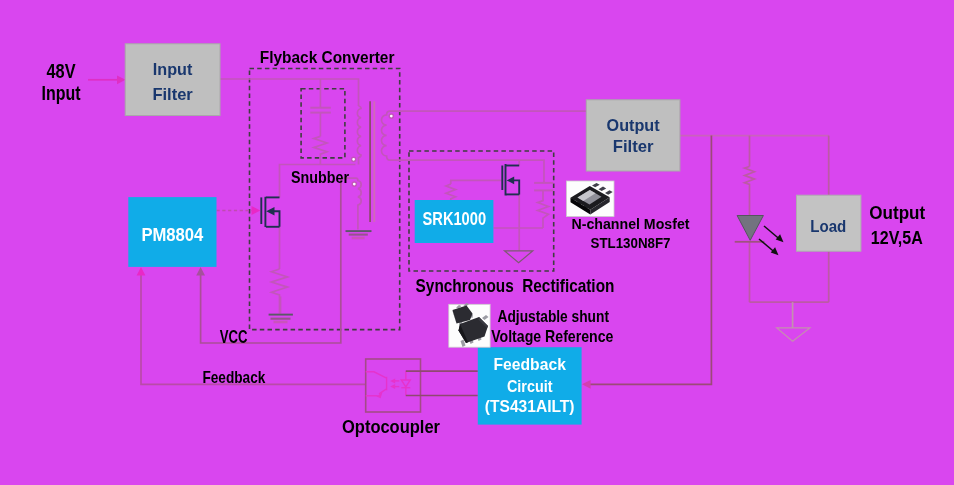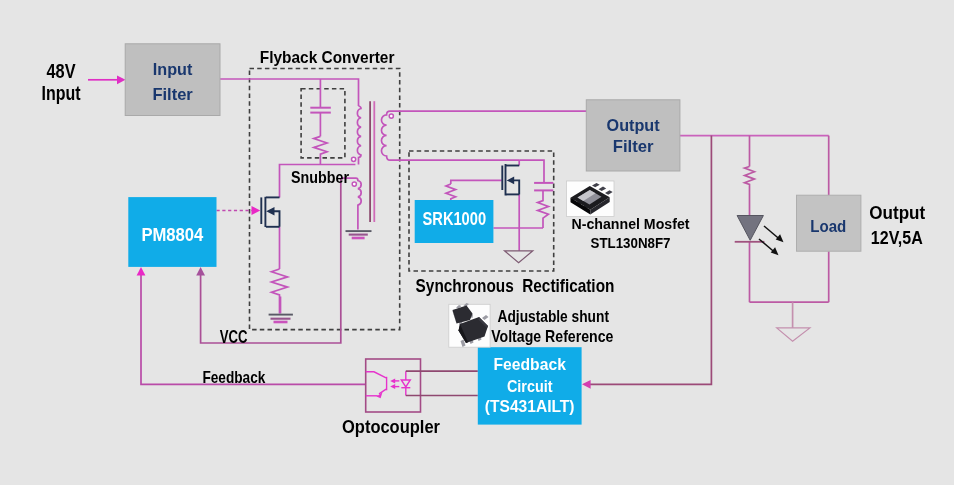--- a/index.html
+++ b/index.html
@@ -1,16 +1,16 @@
 <!DOCTYPE html>
 <html><head>
 <meta charset="utf-8">
 <style>
 html,body{margin:0;padding:0;background:#fff;}
-#page{position:relative;width:954px;height:485px;background:#e5e5e5;overflow:hidden;}
+#page{position:relative;width:954px;height:485px;background:#d946ef;overflow:hidden;}
 svg{position:absolute;top:0;left:0;}
 text{font-family:"Liberation Sans",sans-serif;font-weight:bold;}
 </style>
 </head>
 <body>
 <div id="page">
 <svg width="954" height="485" viewBox="0 0 954 485">
 
 <g fill="none" stroke="#3f3f3f" stroke-width="1.6" stroke-dasharray="4.5 3.2">
   <rect x="249.5" y="68.5" width="150.2" height="261.1"></rect>

